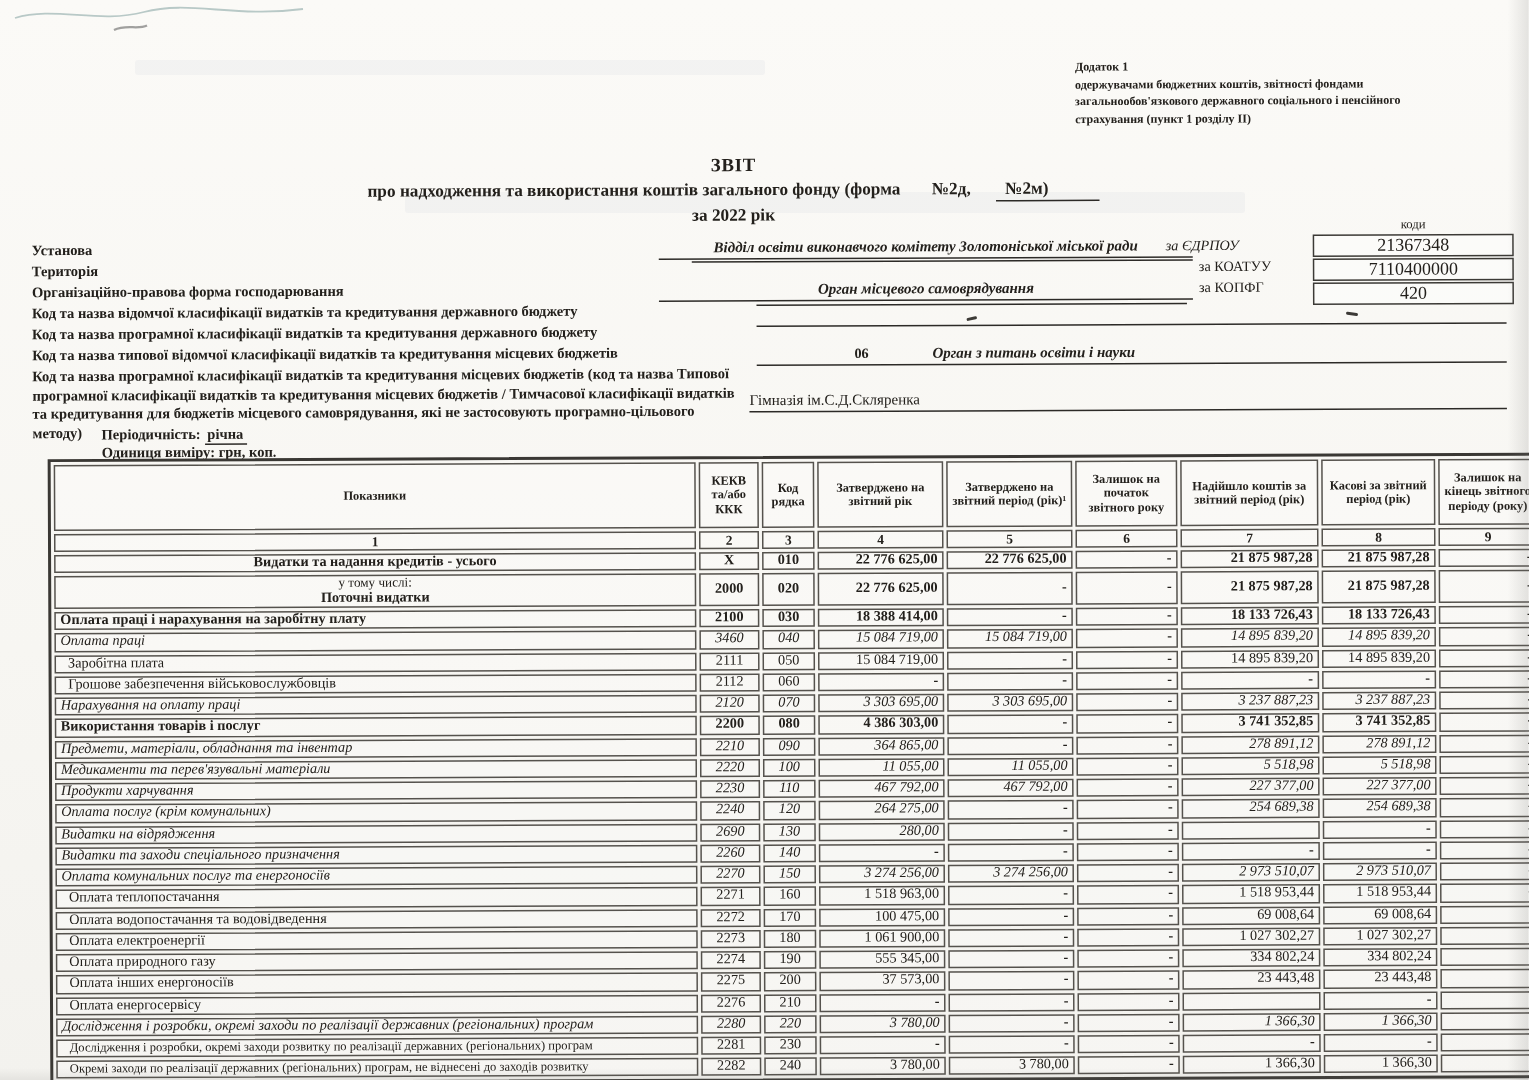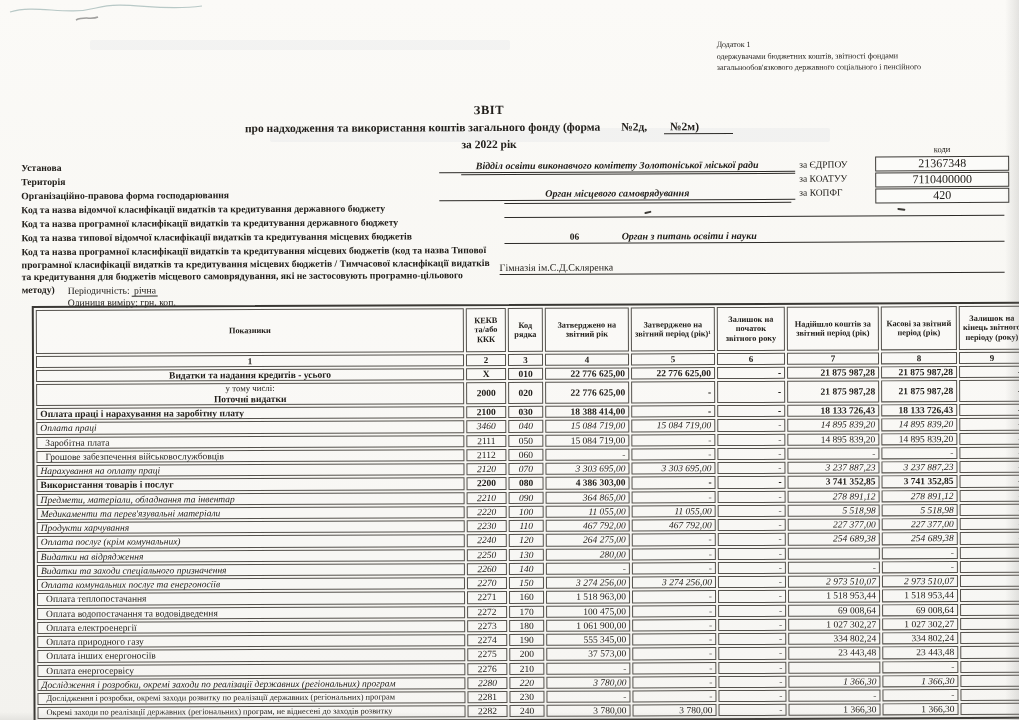--- a/index.html
+++ b/index.html
@@ -9,33 +9,33 @@
   
   .edge-right{position:absolute;right:0;top:0;width:14px;height:100%;
     background:linear-gradient(90deg,rgba(0,0,0,0) 0%,rgba(120,120,118,0.18) 100%);}
   .edge-bottom{position:absolute;left:0;bottom:0;width:100%;height:8px;
     background:linear-gradient(180deg,rgba(0,0,0,0) 0%,rgba(120,120,118,0.12) 100%);}
   .bleed{position:absolute;background:rgba(90,110,160,0.05);border-radius:2px;}
   .scribble{position:absolute;left:6px;top:2px;}
   .pen-mark{position:absolute;background:#3c3a36;height:2px;border-radius:1px;}
 
   
-  .appendix{position:absolute;left:718px;top:40px;width:296px;font-size:8px;line-height:11.5px;}
+  .appendix{position:absolute;left:718px;top:40px;width:296px;font-size:8px;line-height:11.5px;font-weight:bold;}
 
   
   .title-block{position:absolute;left:120px;top:103px;width:740px;text-align:center;}
   .title-1{font-size:12.5px;font-weight:bold;letter-spacing:0.5px;}
   .title-2{font-size:11.5px;font-weight:bold;margin-top:3px;}
   .title-2 .fnum{display:inline-block;margin-left:18px;}
   .title-2 .fnum-u{display:inline-block;margin-left:14px;padding:0 34px 1px 6px;border-bottom:1px solid #2c2a27;text-align:right;}
   .title-3{font-size:11.5px;font-weight:bold;margin-top:3px;}
 
   
   .lbl{position:absolute;left:22px;font-weight:bold;font-size:9.7px;line-height:12.5px;}
-  .lbl-n{font-weight:normal;padding-left:46px;}
+  .lbl-n{font-weight:bold;padding-left:46px;}
   .uval{position:absolute;border-bottom:1px solid #2c2a27;text-align:center;
     font-size:10px;font-style:italic;font-weight:bold;line-height:12px;}
   .uval-plain{font-style:normal;font-weight:normal;}
   .kodLbl{position:absolute;font-size:9.5px;}
   .codes{position:absolute;left:876px;top:158px;width:134px;}
   .codes .cbox{border:1px solid #3c3a36;height:13px;margin-bottom:1px;text-align:center;
     font-size:12px;line-height:13px;background:rgba(255,255,255,0.4);}
   .kody{position:absolute;left:876px;top:146px;width:134px;text-align:center;font-size:8.5px;}
   .code06{position:absolute;font-size:9.5px;font-weight:bold;}
   .period-u{border-bottom:1px solid #2c2a27;padding:0 2px 0 2px;}
@@ -69,20 +69,21 @@
     <path d="M4 10 C 30 2, 60 14, 90 6 S 150 10, 196 4" fill="none" stroke="rgba(60,110,110,0.35)" stroke-width="1.2"></path>
     <path d="M70 18 C 78 14, 86 18, 92 15" fill="none" stroke="rgba(70,70,70,0.5)" stroke-width="1.5"></path>
   </svg>
 
   <div class="tilt">
 
     <div class="appendix">
       <div>Додаток 1</div>
       <div>одержувачами бюджетних коштів, звітності фондами</div>
       <div>загальнообов'язкового державного соціального і пенсійного</div>
+      <div>страхування (пункт 1 розділу ІІ)</div>
     </div>
 
     <div class="title-block">
       <div class="title-1">ЗВІТ</div>
       <div class="title-2">
         <span>про надходження та використання коштів загального фонду (форма</span>
         <span class="fnum">№2д,</span>
         <span class="fnum-u">№2м)</span>
       </div>
       <div class="title-3">за 2022 рік</div>
@@ -107,21 +108,21 @@
     <div class="uval" style="left:505px;top:203px;width:287px;"></div>
     <div class="uval" style="left:505px;top:217px;width:500px;"></div>
     <div class="uval" style="left:505px;top:231px;width:500px;">
       <span class="code06" style="position:static;font-style:normal;text-align:right;">06</span>
       <span style="display:inline-block;margin-left:40px;">Орган з питань освіти і науки</span>
       <span style="display:inline-block;width:180px;"></span>
     </div>
     <div class="uval uval-plain" style="left:500px;top:262px;width:505px;text-align:left;">Гімназія ім.С.Д.Скляренка</div>
 
     <div class="kody">коди</div>
-    <div class="kodLbl" style="left:800px;top:161px;">за ЄДРПОУ</div>
+    <div class="kodLbl" style="left:778px;top:161px;font-style:italic;">за ЄДРПОУ</div>
     <div class="kodLbl" style="left:800px;top:175px;">за КОАТУУ</div>
     <div class="kodLbl" style="left:800px;top:189px;">за КОПФГ</div>
     <div class="codes">
       <div class="cbox">21367348</div>
       <div class="cbox">7110400000</div>
       <div class="cbox">420</div>
     </div>
 
     <div class="pen-mark" style="left:645px;top:212px;width:7px;transform:rotate(-12deg);"></div>
     <div class="pen-mark" style="left:898px;top:210px;width:8px;transform:rotate(8deg);"></div>
@@ -294,21 +295,21 @@
               <td class="kekv ital">120</td>
               <td class="amt ital">264 275,00</td>
               <td class="amt ital">-</td>
               <td class="amt ital">-</td>
               <td class="amt ital">254 689,38</td>
               <td class="amt ital">254 689,38</td>
               <td class="amt ital">-</td>
             </tr>
             <tr>
               <td class="nm ital">Видатки на відрядження</td>
-              <td class="kekv ital">2250</td>
+              <td class="kekv ital">2690</td>
               <td class="kekv ital">130</td>
               <td class="amt ital">280,00</td>
               <td class="amt ital">-</td>
               <td class="amt ital">-</td>
               <td class="amt ital"></td>
               <td class="amt ital">-</td>
               <td class="amt ital">-</td>
             </tr>
             <tr>
               <td class="nm ital">Видатки та заходи спеціального призначення</td>

